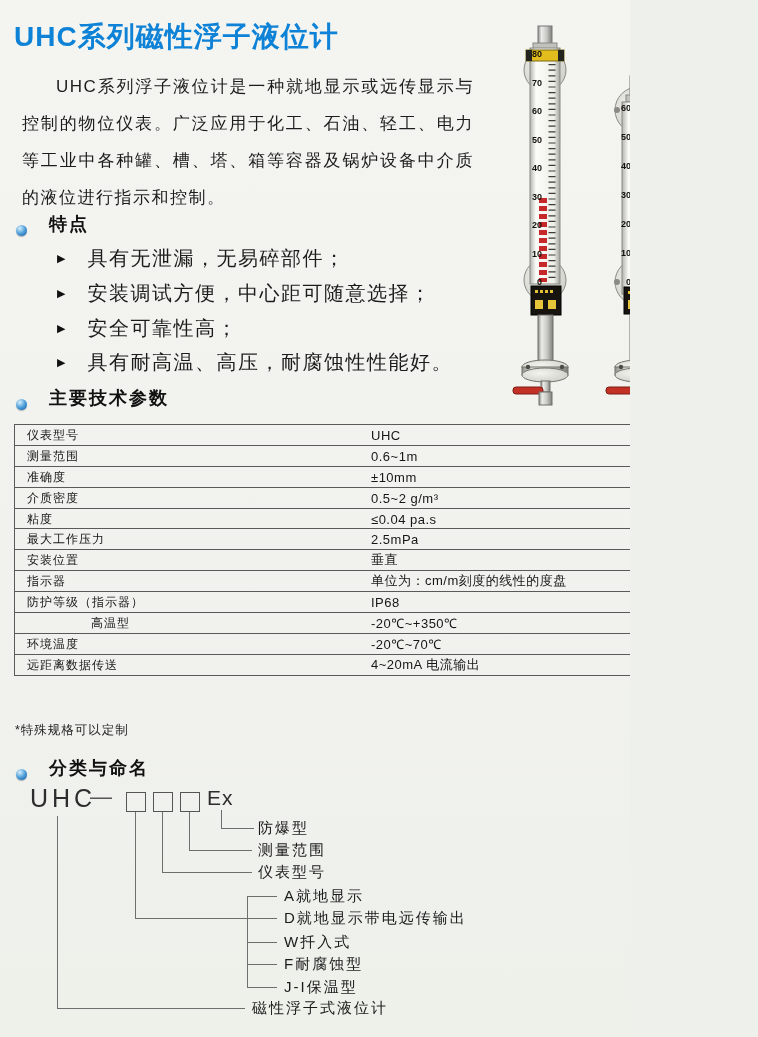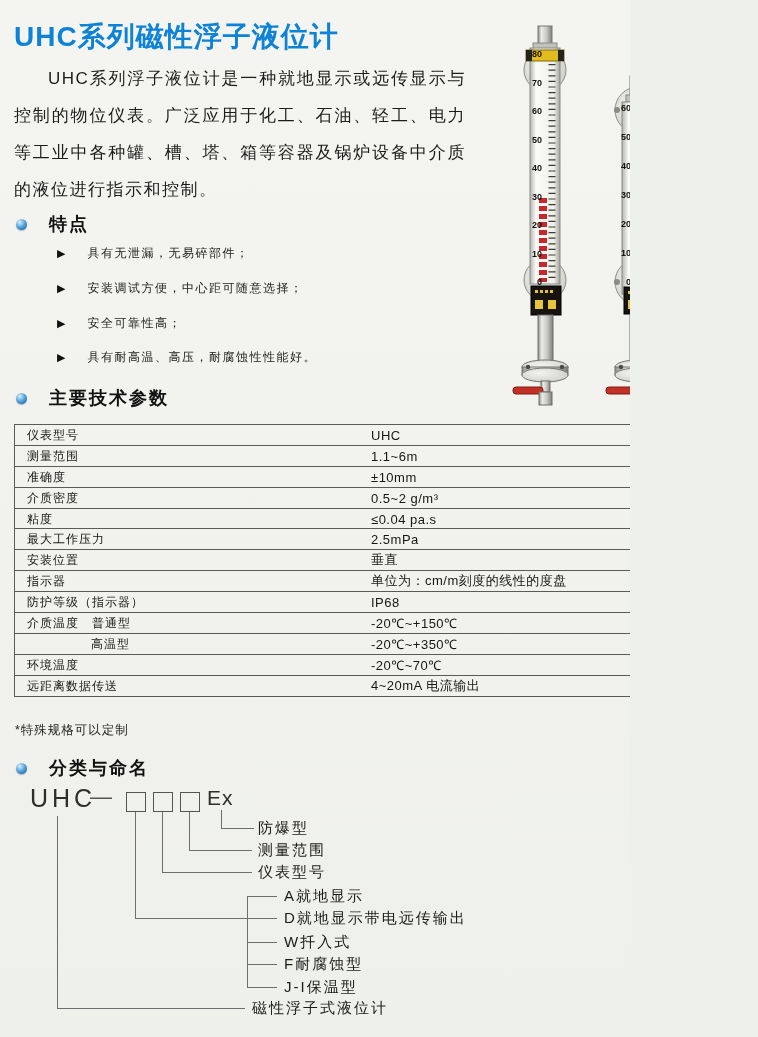--- a/index.html
+++ b/index.html
@@ -1,28 +1,28 @@
 <!DOCTYPE html>
 <html style="--accent: #0e82d6; --gauge-red: #c5272b; --band-yellow: #e3bc1d;"><head>
 <meta charset="utf-8">
 <style>
   html,body{margin:0;padding:0;}
   body{width:758px;height:1037px;background:#eef0ec;font-family:"Liberation Sans",sans-serif;}
   .page{position:relative;width:630px;height:1037px;background:linear-gradient(180deg,#f4f5f1 0%,#f1f2ee 60%,#eef0ea 100%);overflow:hidden;}
 
   .title{position:absolute;left:14px;top:18px;margin:0;font-size:28px;font-weight:bold;color:var(--accent);letter-spacing:1px;}
-  .intro{position:absolute;left:14px;top:60px;width:452px;margin:0;font-size:17px;line-height:37px;color:#1c1c1c;text-align:justify;text-indent:2em;letter-spacing:1.5px;}
-
-  .section-head{position:absolute;left:16px;display:flex;align-items:center;gap:22px;}
+  .intro{position:absolute;left:14px;top:60px;width:452px;margin:8px;font-size:17px;line-height:37px;color:#1c1c1c;text-align:justify;text-indent:2em;letter-spacing:1.5px;}
+
+  .section-head{position:absolute;left:16px;display:flex;align-items:flex-end;gap:22px;}
   .sphere{width:11px;height:11px;border-radius:50%;background:radial-gradient(circle at 35% 30%,#d9eefb,#5aa7dd 45%,#1261b0 90%);box-shadow:0 1px 1px rgba(0,0,0,.25);flex:0 0 auto;}
   .section-head .sh-text{font-size:18px;font-weight:bold;color:#111;letter-spacing:2px;}
 
   .feature{position:absolute;left:57px;display:flex;align-items:center;gap:22px;}
   .tri{font-size:11px;color:#111;line-height:1;}
-  .feature .ftext{font-size:12px;color:#1c1c1c;letter-spacing:1.5px;}
+  .feature .ftext{font-size:20px;color:#1c1c1c;letter-spacing:1.5px;}
 
   .spec-table{position:absolute;left:14px;top:424px;width:730px;border:1px solid #5a5a5a;background:rgba(255,255,255,0.0);}
   .spec-row{position:relative;height:19.9px;border-bottom:1px solid #5a5a5a;}
   .spec-row:last-child{border-bottom:none;}
   .spec-label{position:absolute;left:12px;top:50%;transform:translateY(-50%);font-size:12px;color:#161616;letter-spacing:1px;white-space:nowrap;}
   .spec-row.indent .spec-label{left:76px;}
   .spec-value{position:absolute;left:356px;top:50%;transform:translateY(-50%);font-size:13px;color:#161616;letter-spacing:.5px;white-space:nowrap;}
   .footnote{position:absolute;left:15px;top:722px;font-size:12.5px;color:#222;letter-spacing:1px;}
 
   .diagram{position:absolute;left:0;top:780px;width:758px;height:252px;}
@@ -174,21 +174,21 @@
     <span class="sh-text">主要技术参数</span>
   </div>
 
   <div class="spec-table">
     <div class="spec-row">
         <span class="spec-label">仪表型号</span>
         <span class="spec-value">UHC</span>
       </div>
     <div class="spec-row">
         <span class="spec-label">测量范围</span>
-        <span class="spec-value">1.1~6m</span>
+        <span class="spec-value">0.6~1m</span>
       </div>
     <div class="spec-row">
         <span class="spec-label">准确度</span>
         <span class="spec-value">±10mm</span>
       </div>
     <div class="spec-row">
         <span class="spec-label">介质密度</span>
         <span class="spec-value">0.5~2 g/m³</span>
       </div>
     <div class="spec-row">
@@ -203,24 +203,20 @@
         <span class="spec-label">安装位置</span>
         <span class="spec-value">垂直</span>
       </div>
     <div class="spec-row">
         <span class="spec-label">指示器</span>
         <span class="spec-value">单位为：cm/m刻度的线性的度盘</span>
       </div>
     <div class="spec-row">
         <span class="spec-label">防护等级（指示器）</span>
         <span class="spec-value">IP68</span>
-      </div>
-    <div class="spec-row">
-        <span class="spec-label">介质温度　普通型</span>
-        <span class="spec-value">-20℃~+150℃</span>
       </div>
     <div class="spec-row indent">
         <span class="spec-label">高温型</span>
         <span class="spec-value">-20℃~+350℃</span>
       </div>
     <div class="spec-row">
         <span class="spec-label">环境温度</span>
         <span class="spec-value">-20℃~70℃</span>
       </div>
     <div class="spec-row">

